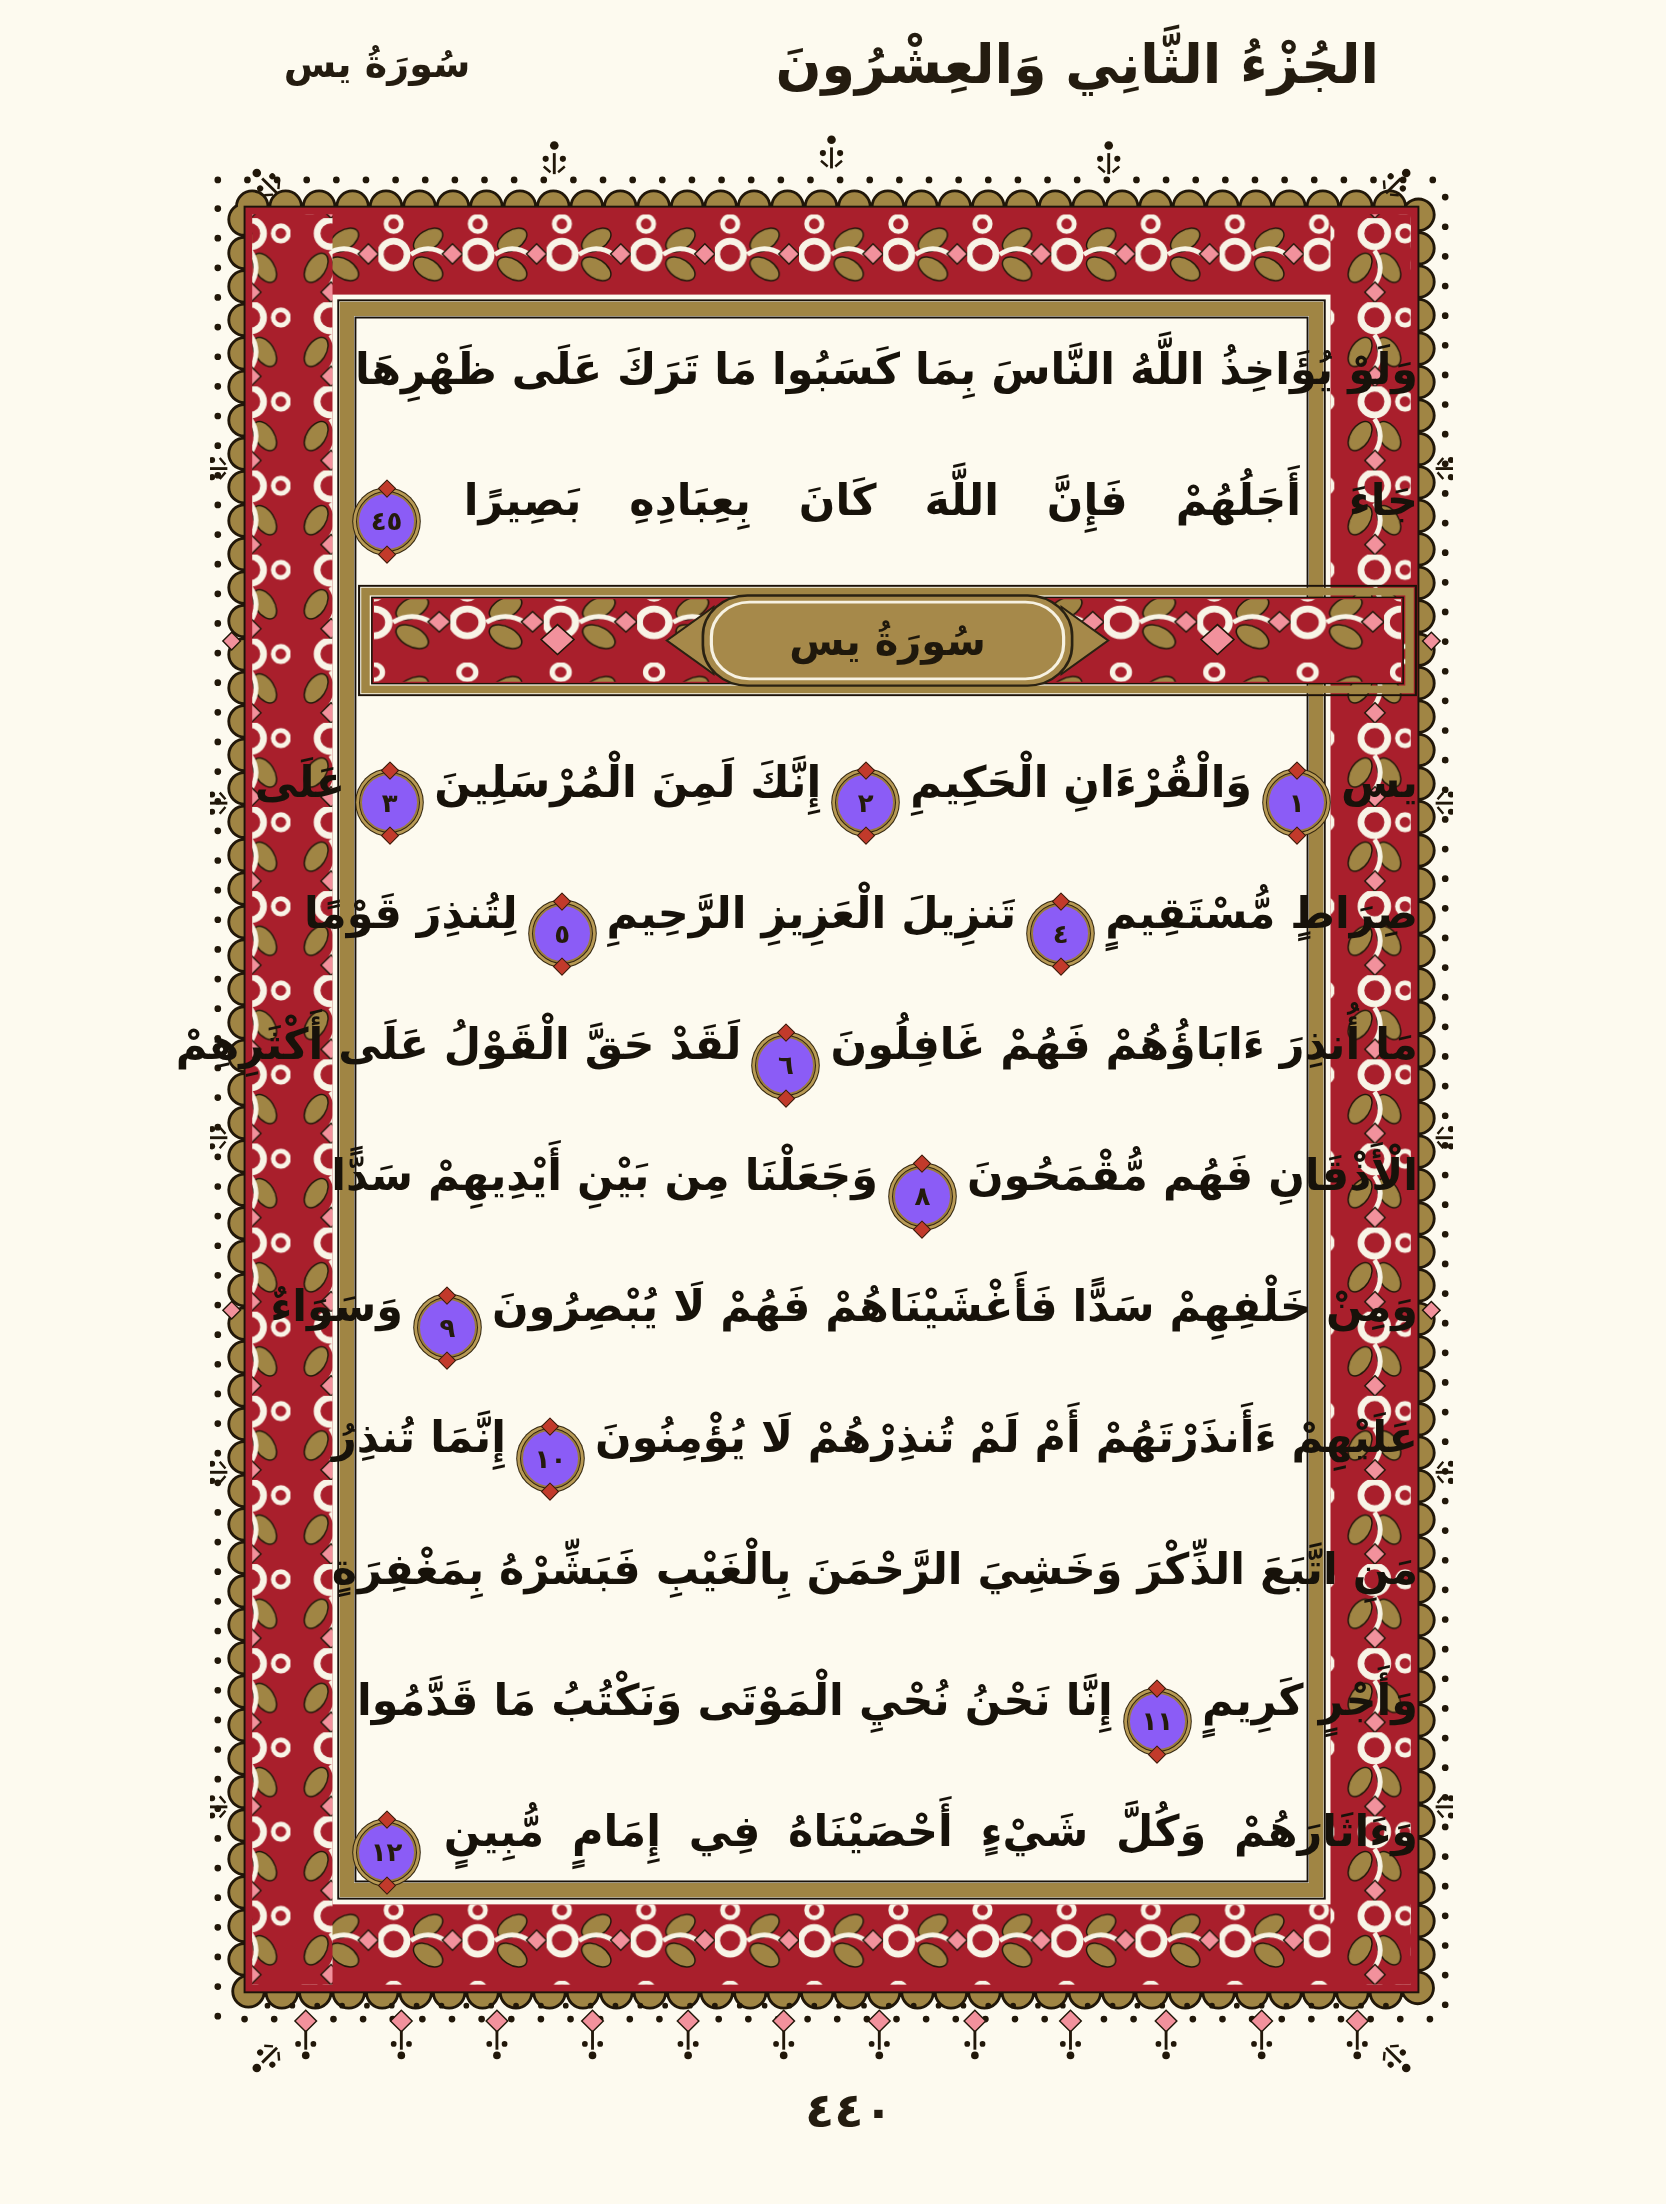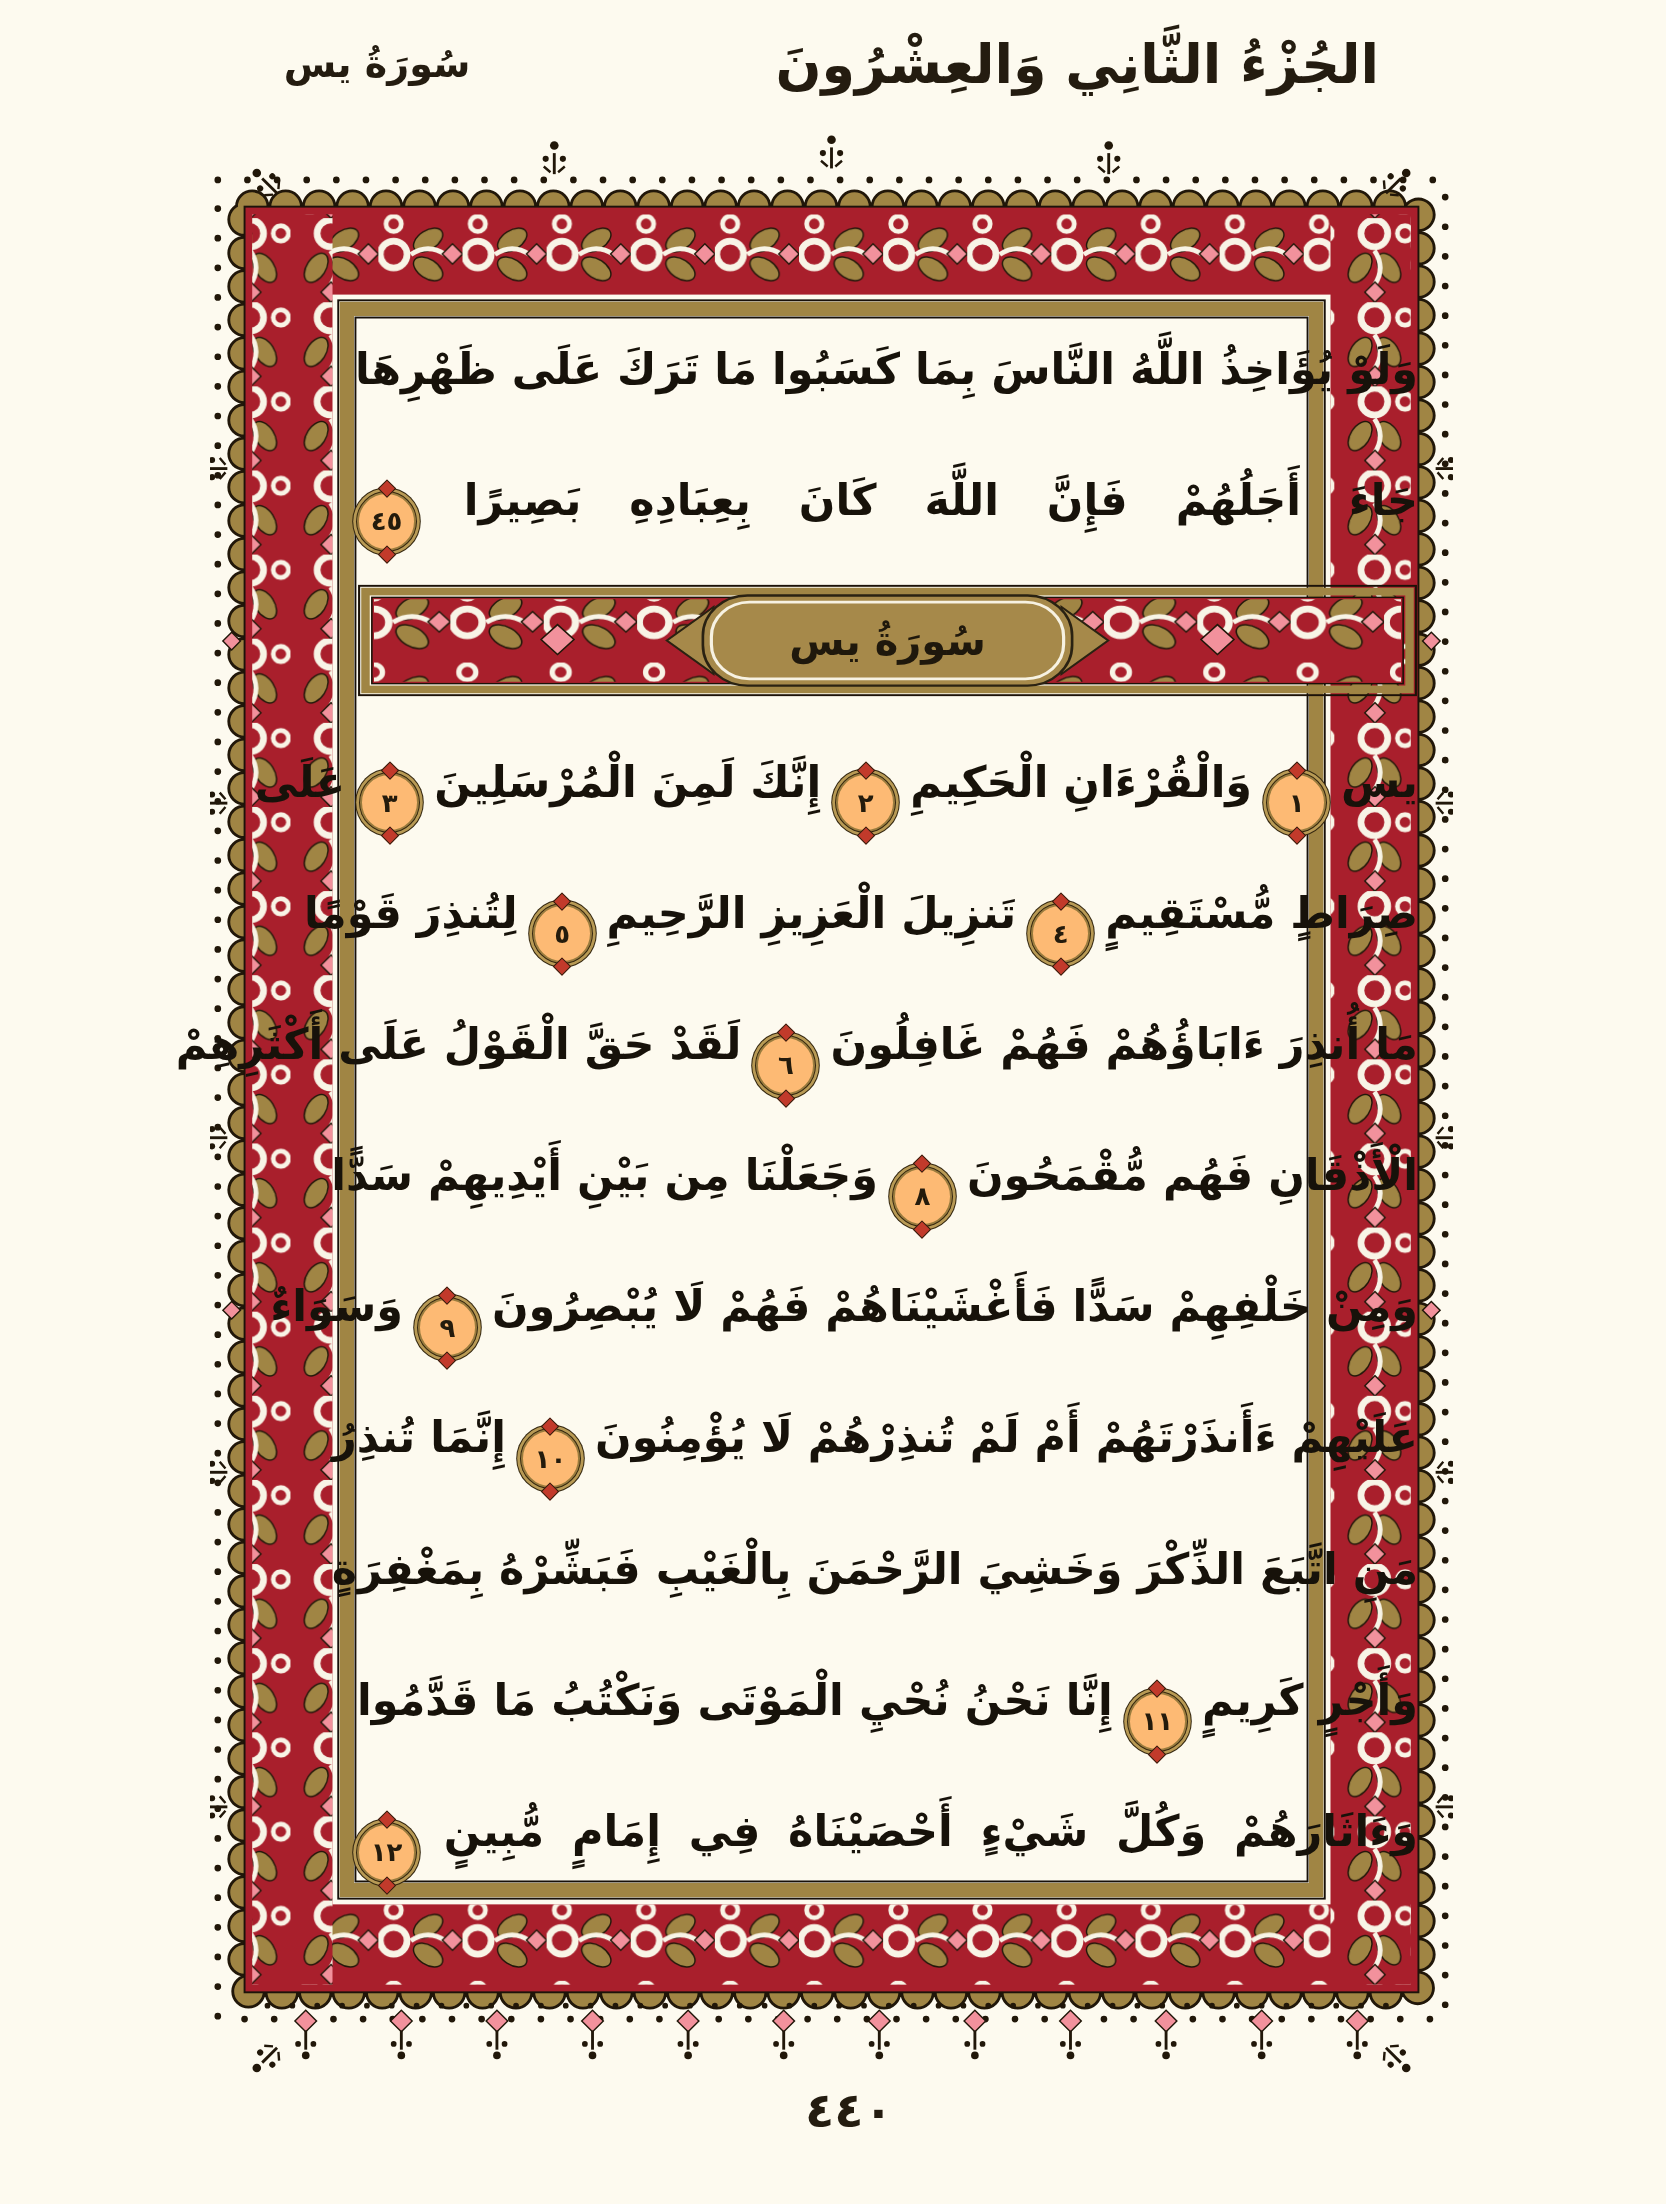--- a/index.html
+++ b/index.html
@@ -31,21 +31,21 @@
     height:98px;line-height:98px;
     font-size:43px;font-weight:bold;color:#17120a;
     direction:rtl;text-align:justify;text-align-last:justify;
     white-space:nowrap;
   }
   .qline .qtext{display:inline;}
   
   .vmark{
     position:relative;display:inline-flex;align-items:center;justify-content:center;
     width:55px;height:55px;border-radius:50%;
-    background:#fdba74;
+    background:#8b5cf6;
     border:2.9px solid #9a7c3e;
     box-shadow:0 0 0 1px #33260f, 0 0 0 3.8px #b89a55, 0 0 0 4.8px #33260f;
     vertical-align:-15.3px;
     font-size:26px;font-weight:bold;color:#241b0c;
     line-height:1;
   }
   .vmark::before,.vmark::after{
     content:"";position:absolute;left:50%;
     width:10.5px;height:10.5px;background:#c23a2b;border:1px solid #2a1f0d;
     transform:translateX(-50%) rotate(45deg);

